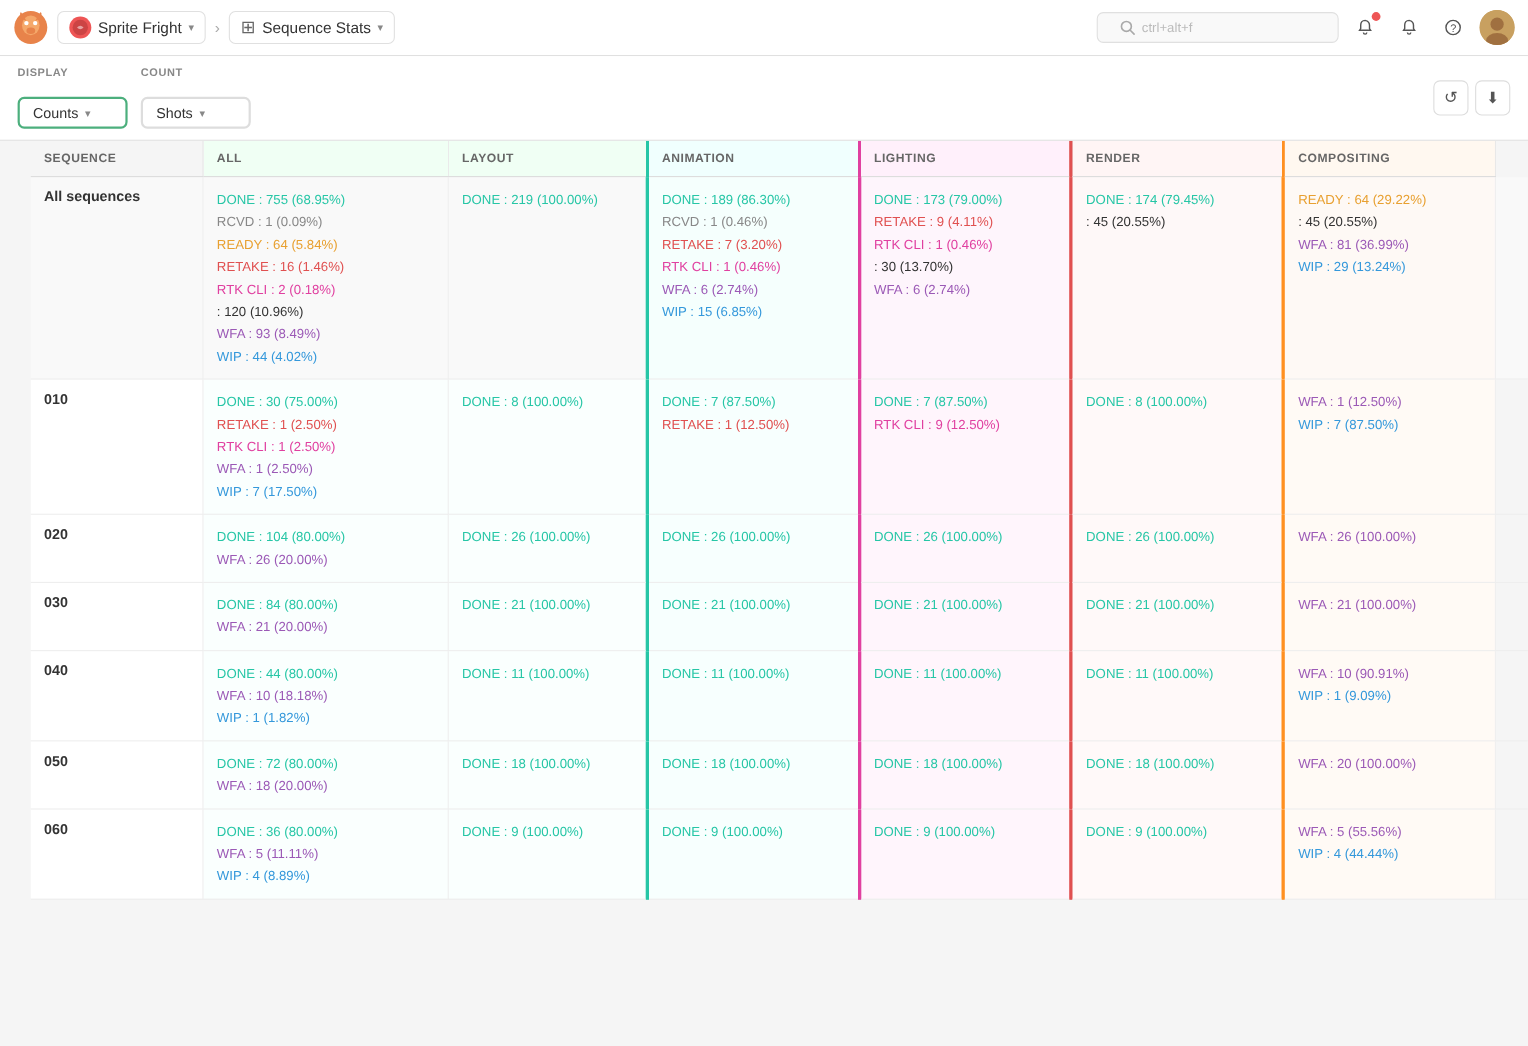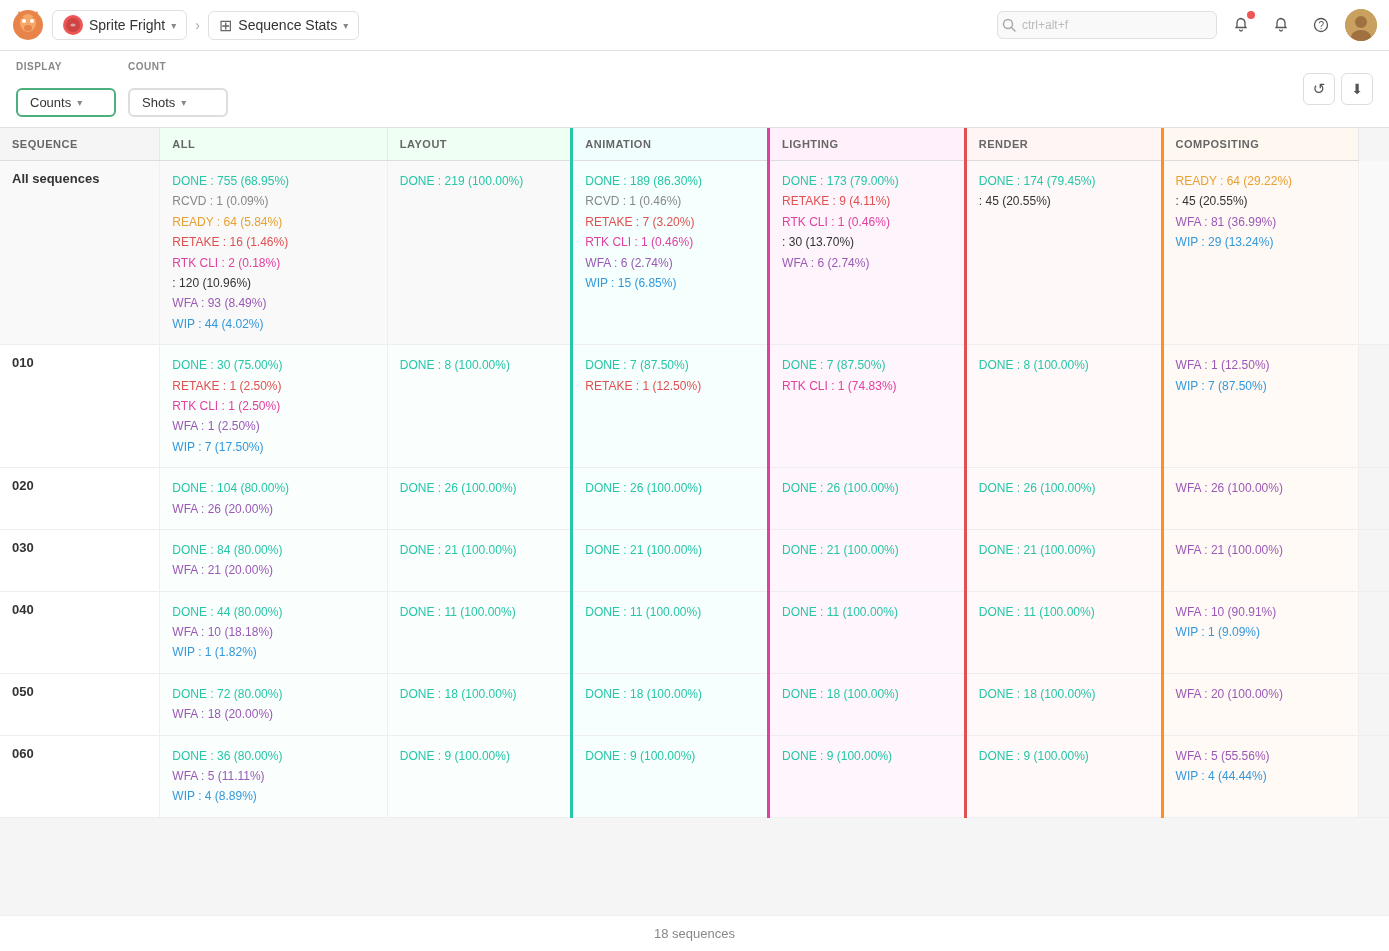--- a/index.html
+++ b/index.html
@@ -21,21 +21,21 @@
     .chevron { font-size: 10px; color: #888; }
     .breadcrumb-arrow { color: #aaa; font-size: 14px; }
     .page-selector {
       display: flex; align-items: center; gap: 6px; padding: 4px 10px;
       border: 1px solid #e0e0e0; border-radius: 6px; background: #fff; cursor: pointer;
       font-size: 14px; font-weight: 500;
     }
     .page-selector .page-icon { color: #666; font-size: 16px; }
     .topnav-spacer { flex: 1; }
     .search-bar {
-      display: flex; align-items: center; gap: 6px; padding: 6px 4px;
+      display: flex; align-items: center; gap: 6px; padding: 6px 20px;
       border: 1px solid #e0e0e0; border-radius: 6px; background: #f9f9f9; color: #aaa; font-size: 13px;
       width: 220px;
     }
     .search-bar svg { color: #aaa; }
     .topnav-icons { display: flex; align-items: center; gap: 8px; }
     .topnav-icon-btn {
       width: 32px; height: 32px; border-radius: 50%; border: none; background: transparent;
       display: flex; align-items: center; justify-content: center; cursor: pointer; position: relative;
       color: #555;
     }
@@ -67,21 +67,21 @@
     .dropdown-btn.shots { border-color: #ddd; }
     .toolbar-spacer { flex: 1; }
     .toolbar-actions { display: flex; gap: 6px; }
     .toolbar-action-btn {
       width: 32px; height: 32px; border: 1px solid #ddd; border-radius: 6px; background: #fff;
       display: flex; align-items: center; justify-content: center; cursor: pointer; color: #555;
     }
 
     
     .table-wrapper {
-      overflow: auto; flex: 1; position: relative;
+      overflow: auto; flex: 1; position: relative; padding-left: 28px;
     }
     .main-content {
       display: flex; flex-direction: column; height: calc(951px - 52px - 60px);
       overflow: hidden;
     }
     table { border-collapse: collapse; width: 100%; min-width: 1250px; }
     thead tr { background: #f5f5f5; }
     th {
       padding: 10px 12px; text-align: left; font-size: 11px; font-weight: 600;
       color: #666; text-transform: uppercase; letter-spacing: 0.5px;
@@ -305,21 +305,21 @@
               </td>
               <td class="col-layout">
                 <span class="stat-line done">DONE : 8 (100.00%)</span>
               </td>
               <td class="col-animation">
                 <span class="stat-line done">DONE : 7 (87.50%)</span>
                 <span class="stat-line retake">RETAKE : 1 (12.50%)</span>
               </td>
               <td class="col-lighting">
                 <span class="stat-line done">DONE : 7 (87.50%)</span>
-                <span class="stat-line rtk-cli">RTK CLI : 1 (74.83%)</span>
+                <span class="stat-line rtk-cli">RTK CLI : 9 (12.50%)</span>
               </td>
               <td class="col-render">
                 <span class="stat-line done">DONE : 8 (100.00%)</span>
               </td>
               <td class="col-compositing">
                 <span class="stat-line wfa">WFA : 1 (12.50%)</span>
                 <span class="stat-line wip">WIP : 7 (87.50%)</span>
               </td>
               <td style="border-right: none;"></td>
             </tr>
@@ -438,17 +438,14 @@
               </td>
               <td class="col-compositing">
                 <span class="stat-line wfa">WFA : 5 (55.56%)</span>
                 <span class="stat-line wip">WIP : 4 (44.44%)</span>
               </td>
               <td style="border-right: none;"></td>
             </tr>
           </tbody>
       </table>
     </div>
-    <div class="footer-bar">
-      <span>18 sequences</span>
-    </div>
   </div>
 </div>
 
 </body></html>

